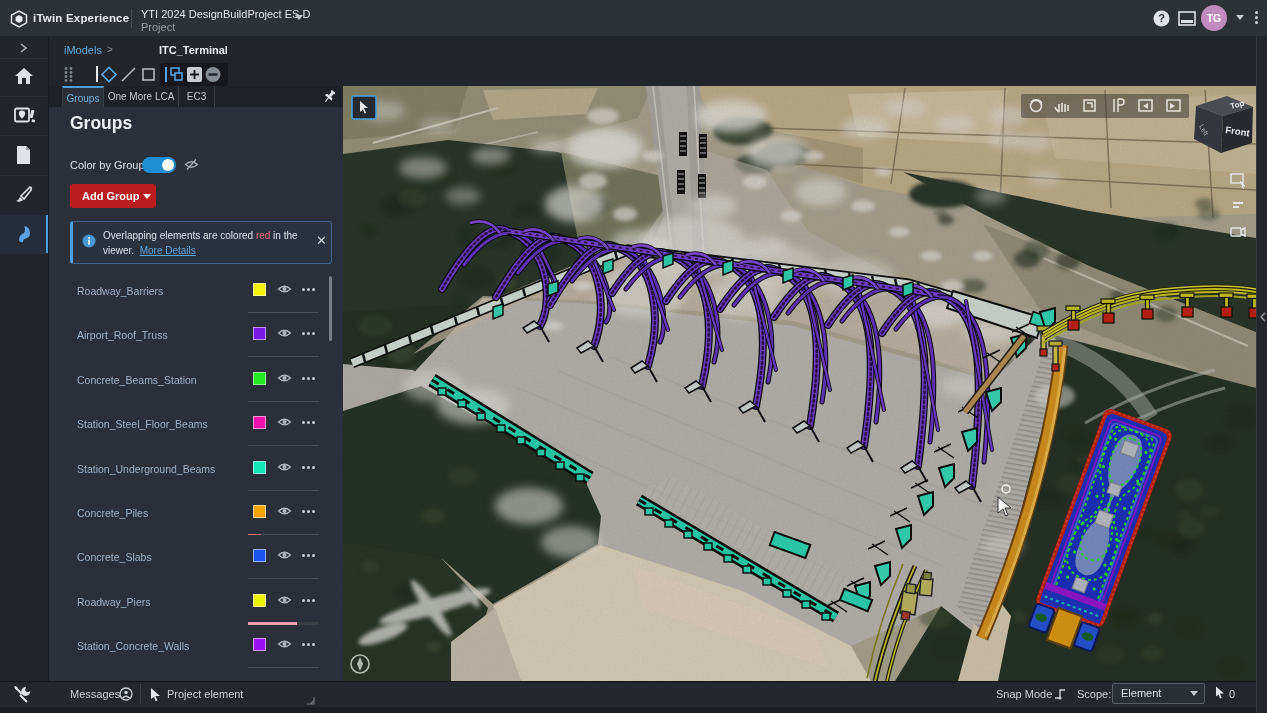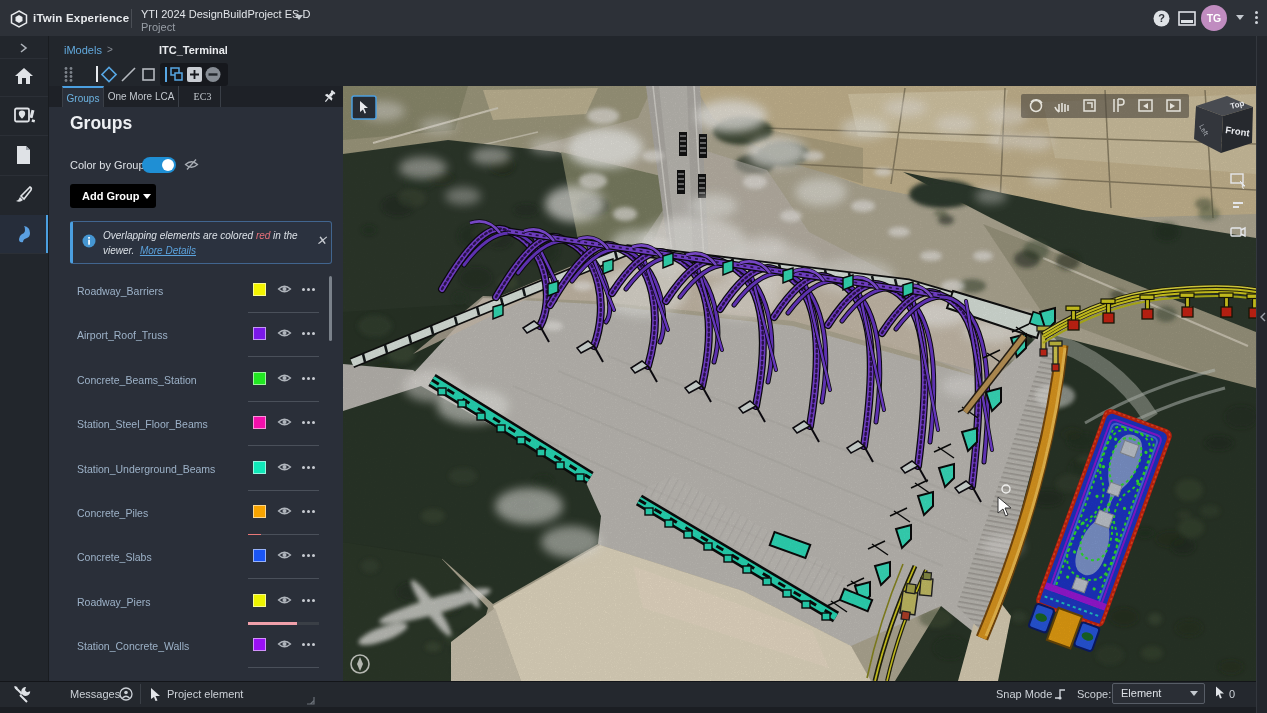--- a/index.html
+++ b/index.html
@@ -32,30 +32,30 @@
   #crumbgt{left:107px;top:44px;font-size:10px;color:#8a9098;}
   #crumb2{left:119px;top:44px;font-size:11px;color:#e9ebee;font-weight:bold;margin-left:40px;}
   
   #toolrow{left:49px;top:62px;width:1218px;height:24px;background:#22262c;}
   
   #panel{left:49px;top:86px;width:294px;height:595px;background:#2a2f39;}
   #tabbar{left:0;top:0;width:294px;height:21px;background:#1e2127;}
   .tab{position:absolute;top:0;height:21px;font-size:10px;line-height:21px;text-align:center;color:#c3c8ce;border-right:1px solid #3a3f47;box-sizing:border-box;}
   #tab1{left:13px;width:42px;background:#2a2f39;border-top:2px solid #4b9fe0;color:#6cb2e0;border-left:1px solid #3a3f47;}
   #tab2{left:55px;width:75px;}
-  #tab3{left:136px;width:36px;font-family:Liberation Serif, serif;}
+  #tab3{left:130px;width:36px;}
   #pin{left:273px;top:3px;}
   #gh{left:21px;top:27px;font-size:17.5px;font-weight:bold;color:#eef0f3;}
   #cbg{left:21px;top:73px;font-size:11px;color:#dde1e6;}
   #toggle{left:93px;top:71px;width:34px;height:16px;border-radius:8px;background:#1f8fd4;}
   #knob{position:absolute;right:2px;top:2px;width:12px;height:12px;border-radius:50%;background:#fff;}
   #eyeslash{left:135px;top:72px;}
-  #addbtn{left:21px;top:98px;width:86px;height:24px;background:#000000;border-radius:3px;color:#fff;font-size:11px;font-weight:bold;line-height:24px;text-align:left;padding-left:12px;box-sizing:border-box;}
+  #addbtn{left:21px;top:98px;width:86px;height:24px;background:#b91c1c;border-radius:3px;color:#fff;font-size:11px;font-weight:bold;line-height:24px;text-align:left;padding-left:12px;box-sizing:border-box;}
   #addcaret{left:94px;top:108px;border-top-color:#fff;}
-  #alert{left:21px;top:135px;width:262px;height:43px;background:#2b323f;border:1px solid #41658f;border-left:3px solid #4b9fe0;border-radius:3px;box-sizing:border-box;font-style:italic;}
+  #alert{left:21px;top:135px;width:262px;height:43px;background:#2b323f;border:1px solid #41658f;border-left:3px solid #4b9fe0;border-radius:3px;box-sizing:border-box;}
   #alert .txt{position:absolute;left:30px;top:6px;width:200px;font-size:10px;line-height:15px;color:#dbe0e6;}
   #alert .red{color:#e8707a;}
   #alert .lnk{color:#5ba2dc;text-decoration:underline;}
   #ainfo{left:9px;top:12px;}
   #aclose{left:243px;top:11px;font-size:13px;color:#c8ccd2;}
   .grow{position:absolute;left:0;width:294px;height:44px;}
   .gname{position:absolute;left:28px;top:16px;font-size:10.5px;color:#9db2c8;}
   .gsw{position:absolute;left:204px;top:14px;width:13px;height:13px;border:1px solid rgba(255,255,255,.55);box-sizing:border-box;}
   .gdiv{position:absolute;left:199px;top:43px;width:71px;height:1px;background:#4a505a;}
   

